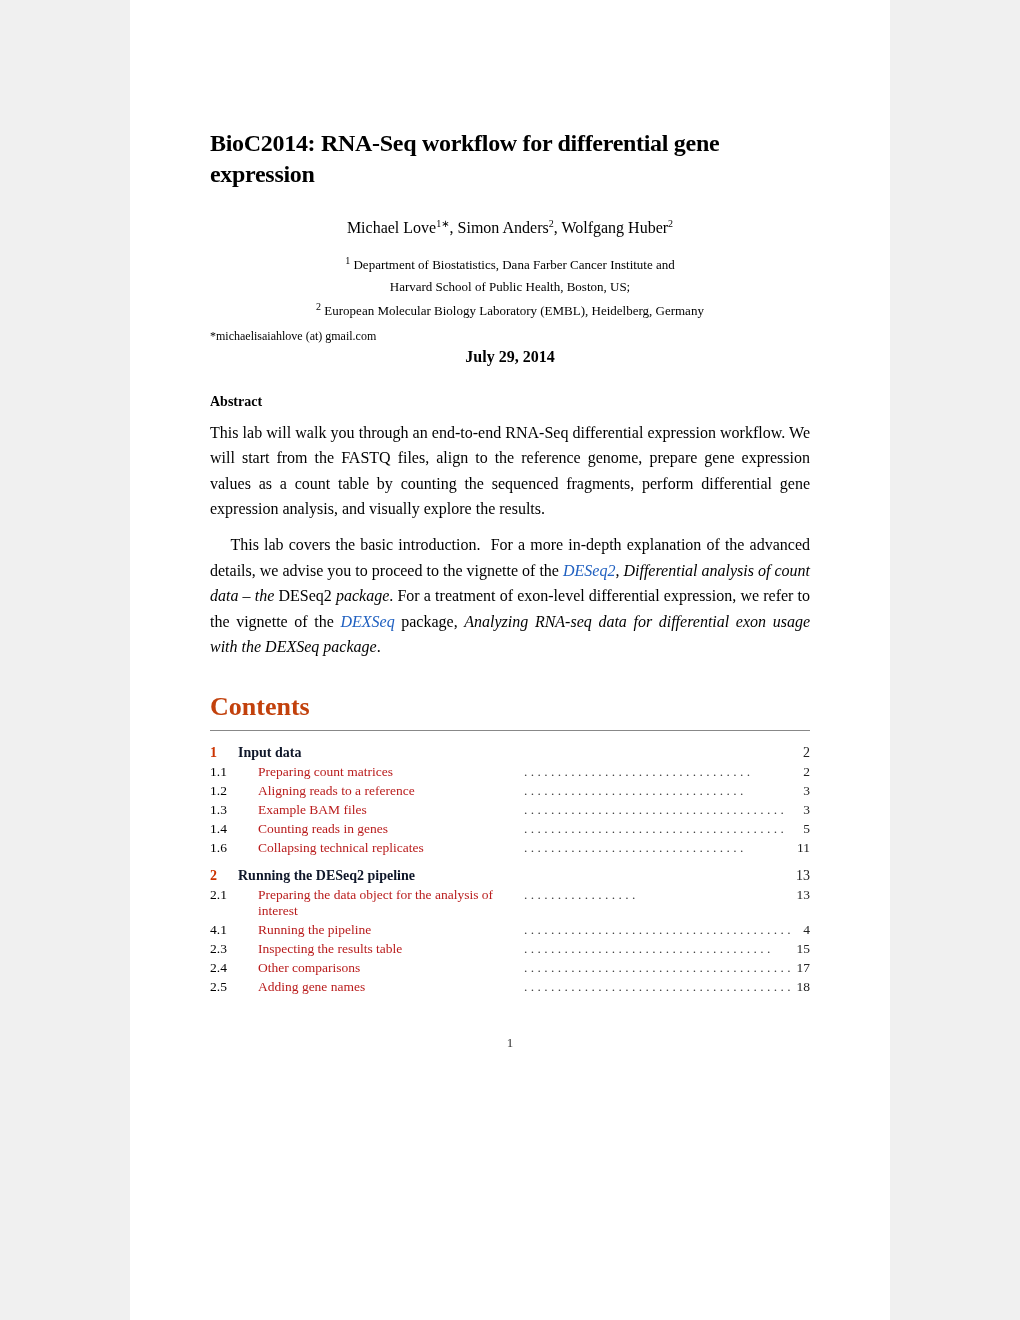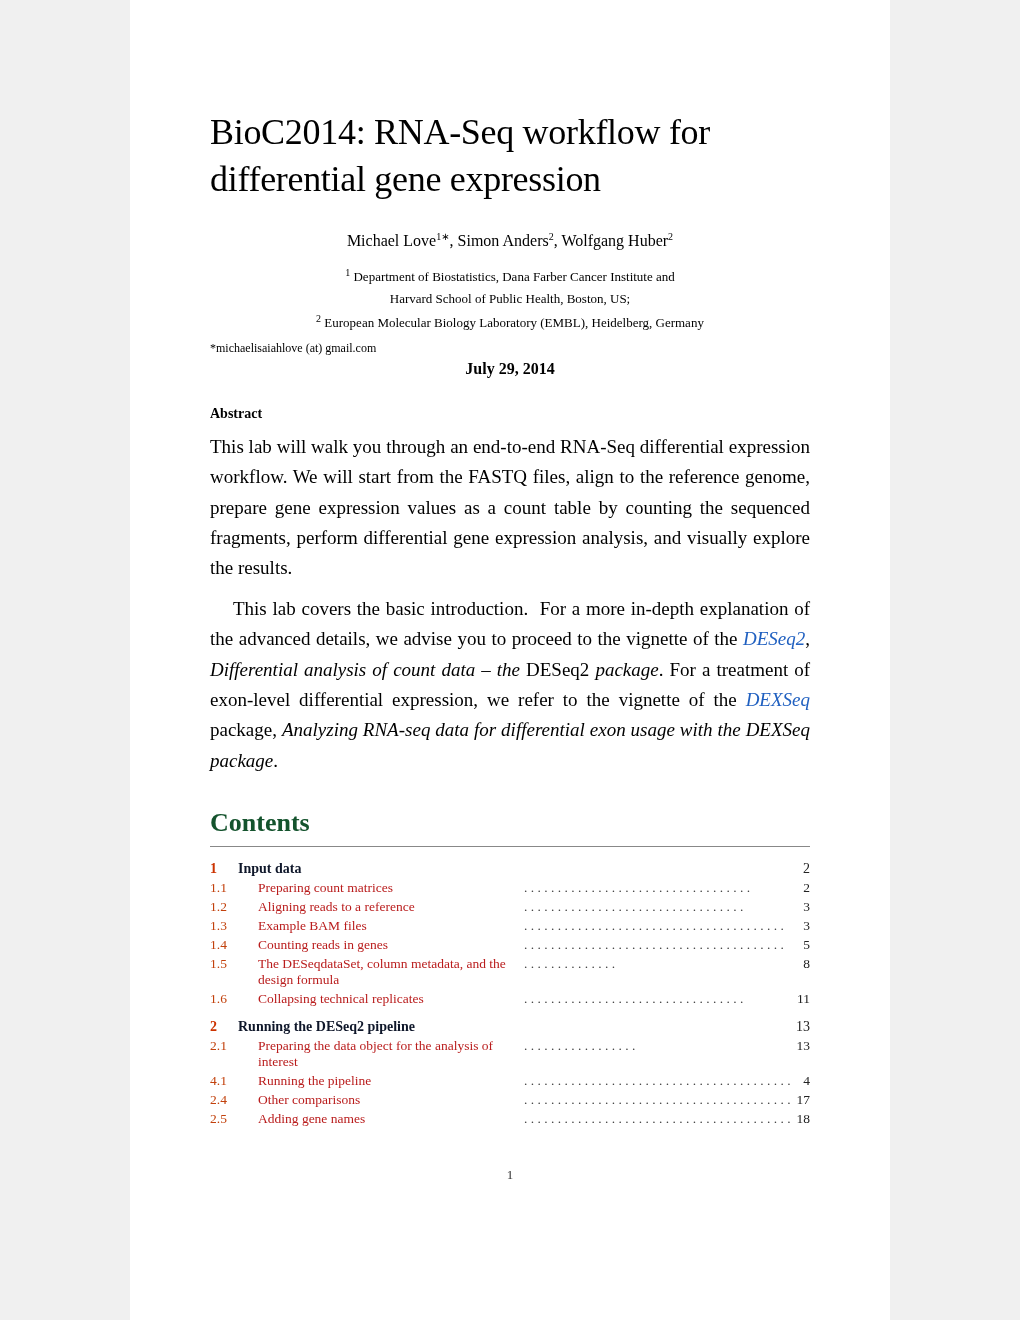--- a/index.html
+++ b/index.html
@@ -15,23 +15,23 @@
 
     .page {
       width: 760px;
       min-height: 1320px;
       background: #fff;
       padding: 72px 80px 72px 80px;
       position: relative;
     }
 
     .title {
-      font-size: 36px;
-      font-weight: normal;
-      margin-top: 37px;
+      font-size: 24px;
+      font-weight: bold;
+      margin-top: 56px;
       margin-bottom: 28px;
       line-height: 1.3;
       letter-spacing: -0.3px;
     }
 
     .authors {
       text-align: center;
       font-size: 16px;
       margin-bottom: 14px;
     }
@@ -57,21 +57,21 @@
       font-weight: bold;
     }
 
     .abstract-title {
       font-weight: bold;
       font-size: 14px;
       margin-bottom: 10px;
     }
 
     .abstract-text {
-      font-size: 19px;
+      font-size: 16px;
       line-height: 1.6;
       text-align: justify;
       margin-bottom: 10px;
     }
 
     .abstract-text .link {
       color: #2060c0;
       text-decoration: none;
     }
 
@@ -79,21 +79,21 @@
       font-style: italic;
     }
 
     .contents-section {
       margin-top: 32px;
     }
 
     .contents-title {
       font-size: 26px;
       font-weight: bold;
-      color: #14532d;
+      color: #c2410c;
       margin-bottom: 8px;
     }
 
     .contents-rule {
       border: none;
       border-top: 1px solid #888;
       margin-bottom: 14px;
     }
 
     .toc-section-row {
@@ -127,21 +127,21 @@
       align-items: baseline;
       font-size: 13.5px;
       color: #2060c0;
       margin-bottom: 3px;
       padding-left: 0;
     }
 
     .toc-item-num {
       width: 48px;
       flex-shrink: 0;
-      color: #c2410c;
+      color: #000000;
     }
 
     .toc-item-label {
       flex: 1;
       color: #b91c1c;
     }
 
     .toc-dots {
       flex: 1;
       overflow: hidden;
@@ -233,26 +233,20 @@
       <span class="toc-item-page">3</span>
     </div>
 
     <div class="toc-item-row">
       <span class="toc-item-num">1.4</span>
       <span class="toc-item-label">Counting reads in genes</span>
       <span class="toc-dots">. . . . . . . . . . . . . . . . . . . . . . . . . . . . . . . . . . . . . . .</span>
       <span class="toc-item-page">5</span>
     </div>
 
-    <div class="toc-item-row">
-      <span class="toc-item-num">1.5</span>
-      <span class="toc-item-label">The DESeqdataSet, column metadata, and the design formula</span>
-      <span class="toc-dots">. . . . . . . . . . . . . .</span>
-      <span class="toc-item-page">8</span>
-    </div>
 
     <div class="toc-item-row">
       <span class="toc-item-num">1.6</span>
       <span class="toc-item-label">Collapsing technical replicates</span>
       <span class="toc-dots">. . . . . . . . . . . . . . . . . . . . . . . . . . . . . . . . .</span>
       <span class="toc-item-page">11</span>
     </div>
 
     <div class="toc-section-row" style="margin-top:12px;">
       <span class="toc-section-num">2</span>
@@ -267,20 +261,26 @@
       <span class="toc-item-page">13</span>
     </div>
 
     <div class="toc-item-row">
       <span class="toc-item-num">4.1</span>
       <span class="toc-item-label">Running the pipeline</span>
       <span class="toc-dots">. . . . . . . . . . . . . . . . . . . . . . . . . . . . . . . . . . . . . . . .</span>
       <span class="toc-item-page">4</span>
     </div>
 
+    <div class="toc-item-row">
+      <span class="toc-item-num">2.3</span>
+      <span class="toc-item-label">Inspecting the results table</span>
+      <span class="toc-dots">. . . . . . . . . . . . . . . . . . . . . . . . . . . . . . . . . . . . .</span>
+      <span class="toc-item-page">15</span>
+    </div>
 
     <div class="toc-item-row">
       <span class="toc-item-num">2.4</span>
       <span class="toc-item-label">Other comparisons</span>
       <span class="toc-dots">. . . . . . . . . . . . . . . . . . . . . . . . . . . . . . . . . . . . . . . . .</span>
       <span class="toc-item-page">17</span>
     </div>
 
     <div class="toc-item-row">
       <span class="toc-item-num">2.5</span>

